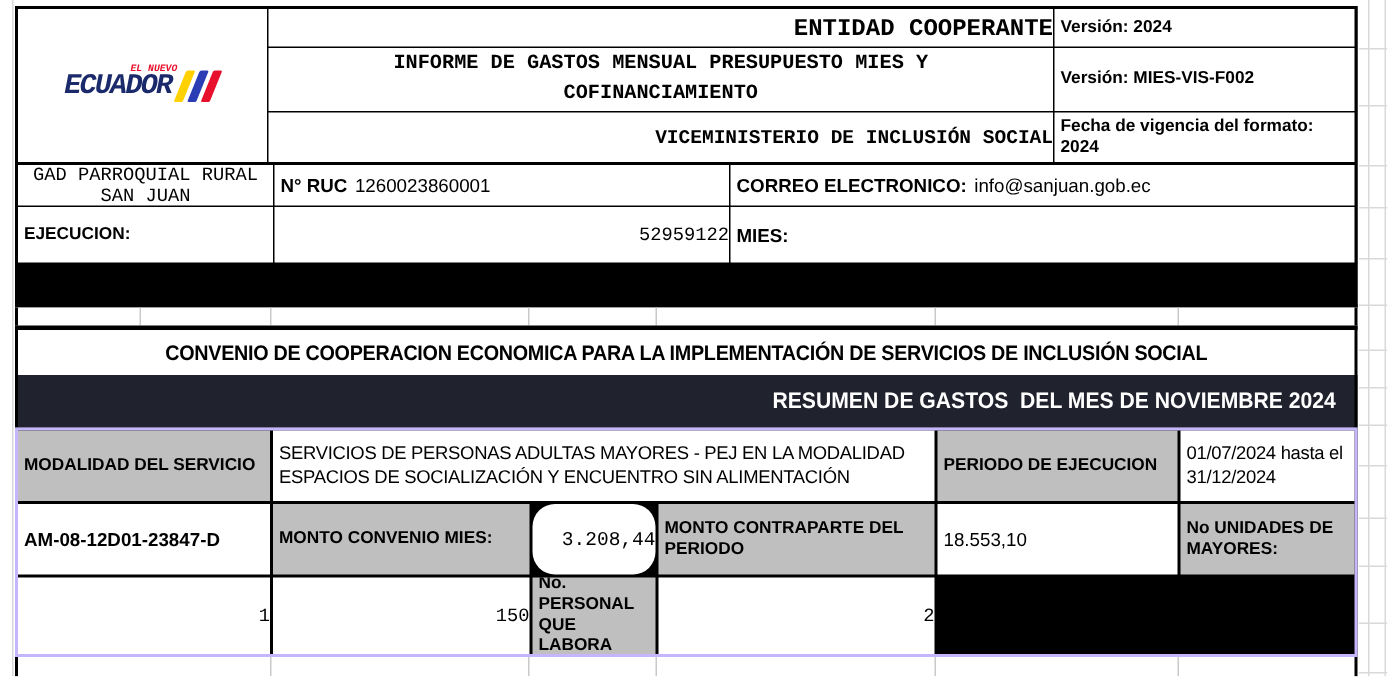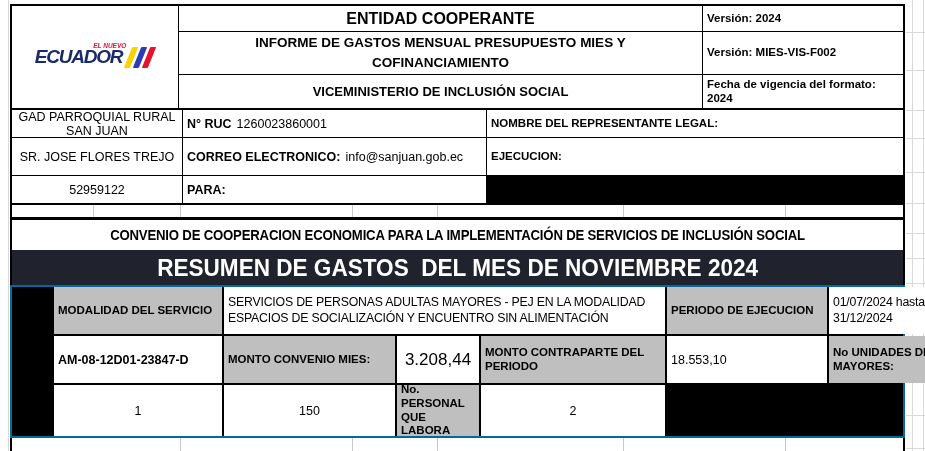--- a/index.html
+++ b/index.html
@@ -8,45 +8,45 @@
   
   .vline{position:absolute;width:1px;background:#d9d9d9;top:0;bottom:0;}
   .tick{position:absolute;height:1px;background:#d9d9d9;left:906px;width:19px;}
   
   .doc{position:absolute;left:10px;top:4px;width:895px;height:447px;}
   .sec{position:absolute;left:0;width:895px;box-sizing:border-box;}
   .grid{display:grid;background:#000;}
   .cell{background:#fff;display:flex;align-items:center;overflow:hidden;box-sizing:border-box;}
   .gray{background:#bfbfbf;}
   .lbl{font-weight:bold;font-size:11.5px;padding:1px 4px;line-height:1.2;}
-  .ctr{justify-content:center;text-align:center;}
+  .ctr{justify-content:flex-end;text-align:center;font-family:Liberation Mono, monospace;}
   .val{font-size:12.5px;}
   .pad{padding:1px 4px;}
   .cond{display:inline-block;transform:scaleX(0.94);white-space:pre;}
   
   #secA{top:0;height:106px;border:2px solid #000;grid-template-columns:166px 523px 200px;
         grid-template-rows:25px 42px 33px;gap:1px;}
   .h-title{font-weight:bold;font-size:16px;}
   .h-sub{font-weight:bold;font-size:13.5px;line-height:1.45;text-align:center;max-width:430px;margin:0 auto;}
   .h-dep{font-weight:bold;font-size:13px;}
   
   #secB{top:106px;height:95px;border:2px solid #000;border-top:0;
         grid-template-columns:170px 303px 416px;grid-template-rows:27px 37px 27px;gap:1px;}
   
   #secC{top:201px;height:12px;border-left:2px solid #000;border-right:2px solid #000;background:#fff;}
   #secC .gl, #secG .gl{position:absolute;top:0;bottom:0;width:1px;background:#c9c9c9;}
   
   #secD{top:213px;height:33px;border:2px solid #000;border-top-width:3px;border-bottom:0;background:#fff;
         display:flex;align-items:center;justify-content:center;font-weight:bold;font-size:14px;letter-spacing:-0.2px;}
   
   #secE{top:246px;height:35px;border-left:2px solid #000;border-right:2px solid #000;background:#20222d;
-        display:flex;align-items:center;justify-content:center;color:#fff;font-weight:bold;font-size:24px;}
-  
-  #secF{top:281px;height:153px;border:2px solid #0369a1;grid-template-columns:168px 171px 82px 184px 160px 116px;
-        grid-template-rows:47px 47px 51px;gap:2px;padding-left:42px;}
+        display:flex;align-items:center;justify-content:flex-end;color:#fff;font-weight:bold;font-size:15px;}
+  
+  #secF{top:281px;height:153px;border:2px solid #c4b5fd;grid-template-columns:168px 171px 82px 184px 160px 116px;
+        grid-template-rows:47px 47px 51px;gap:2px;}
   .wrapv{font-size:12.3px;line-height:1.26;letter-spacing:-0.2px;padding:2px 4px;}
   .boldv{font-weight:bold;font-size:12.5px;}
   
   #secG{top:434px;height:13px;border-left:2px solid #000;border-right:2px solid #000;background:#fff;}
   
   .logo{display:flex;align-items:center;gap:4px;margin:0 auto;}
   .logo-textwrap{position:relative;}
   .logo-name{font-style:italic;font-weight:900;font-size:19px;color:#1b2a6b;letter-spacing:-1.2px;margin-top:35px;}
   .logo-tag{position:absolute;top:-4px;right:-4px;font-style:italic;font-weight:bold;font-size:6.5px;color:#e8112d;white-space:nowrap;}
   .stripes{display:flex;margin-left:2px;}
@@ -118,39 +118,33 @@
 
     <div class="sec grid" id="secB">
       <div class="cell ctr val">
         <span>GAD PARROQUIAL RURAL SAN JUAN</span>
       </div>
       <div class="cell val pad">
         <span class="b">N° RUC</span>
         <span class="sp">1260023860001</span>
       </div>
 
-      <div class="cell">
-        <span class="lbl">NOMBRE DEL REPRESENTANTE LEGAL:</span>
-      </div>
-      <div class="cell ctr val">
-        <span>SR. JOSE FLORES TREJO</span>
-      </div>
       <div class="cell val pad">
         <span class="b">CORREO ELECTRONICO:</span>
         <span class="sp">info@sanjuan.gob.ec</span>
       </div>
 
       <div class="cell">
         <span class="lbl">EJECUCION:</span>
       </div>
       <div class="cell ctr val">
         <span>52959122</span>
       </div>
       <div class="cell val pad">
-        <span class="b">PARA:</span>
+        <span class="b">MIES:</span>
       </div>
     </div>
 
     <div class="sec" id="secC">
       <span class="gl" style="left:81px"></span>
         <span class="gl" style="left:168px"></span>
       <span class="gl" style="left:340px"></span>
         <span class="gl" style="left:425px"></span>
       <span class="gl" style="left:611px"></span>
         <span class="gl" style="left:773px"></span>
@@ -178,21 +172,21 @@
       <div class="cell">
         <span class="wrapv">01/07/2024 hasta el 31/12/2024</span>
       </div>
 
       <div class="cell pad">
         <span class="boldv">AM-08-12D01-23847-D</span>
       </div>
       <div class="cell gray">
         <span class="lbl">MONTO CONVENIO MIES:</span>
       </div>
-      <div class="cell ctr" style="font-size:17px;">
+      <div class="cell ctr" style="font-size:13px;border-radius:15px;">
         <span>3.208,44</span>
       </div>
       <div class="cell gray">
         <span class="lbl">MONTO CONTRAPARTE DEL PERIODO</span>
       </div>
       <div class="cell pad val">
         <span>18.553,10</span>
       </div>
 
       <div class="cell gray">

